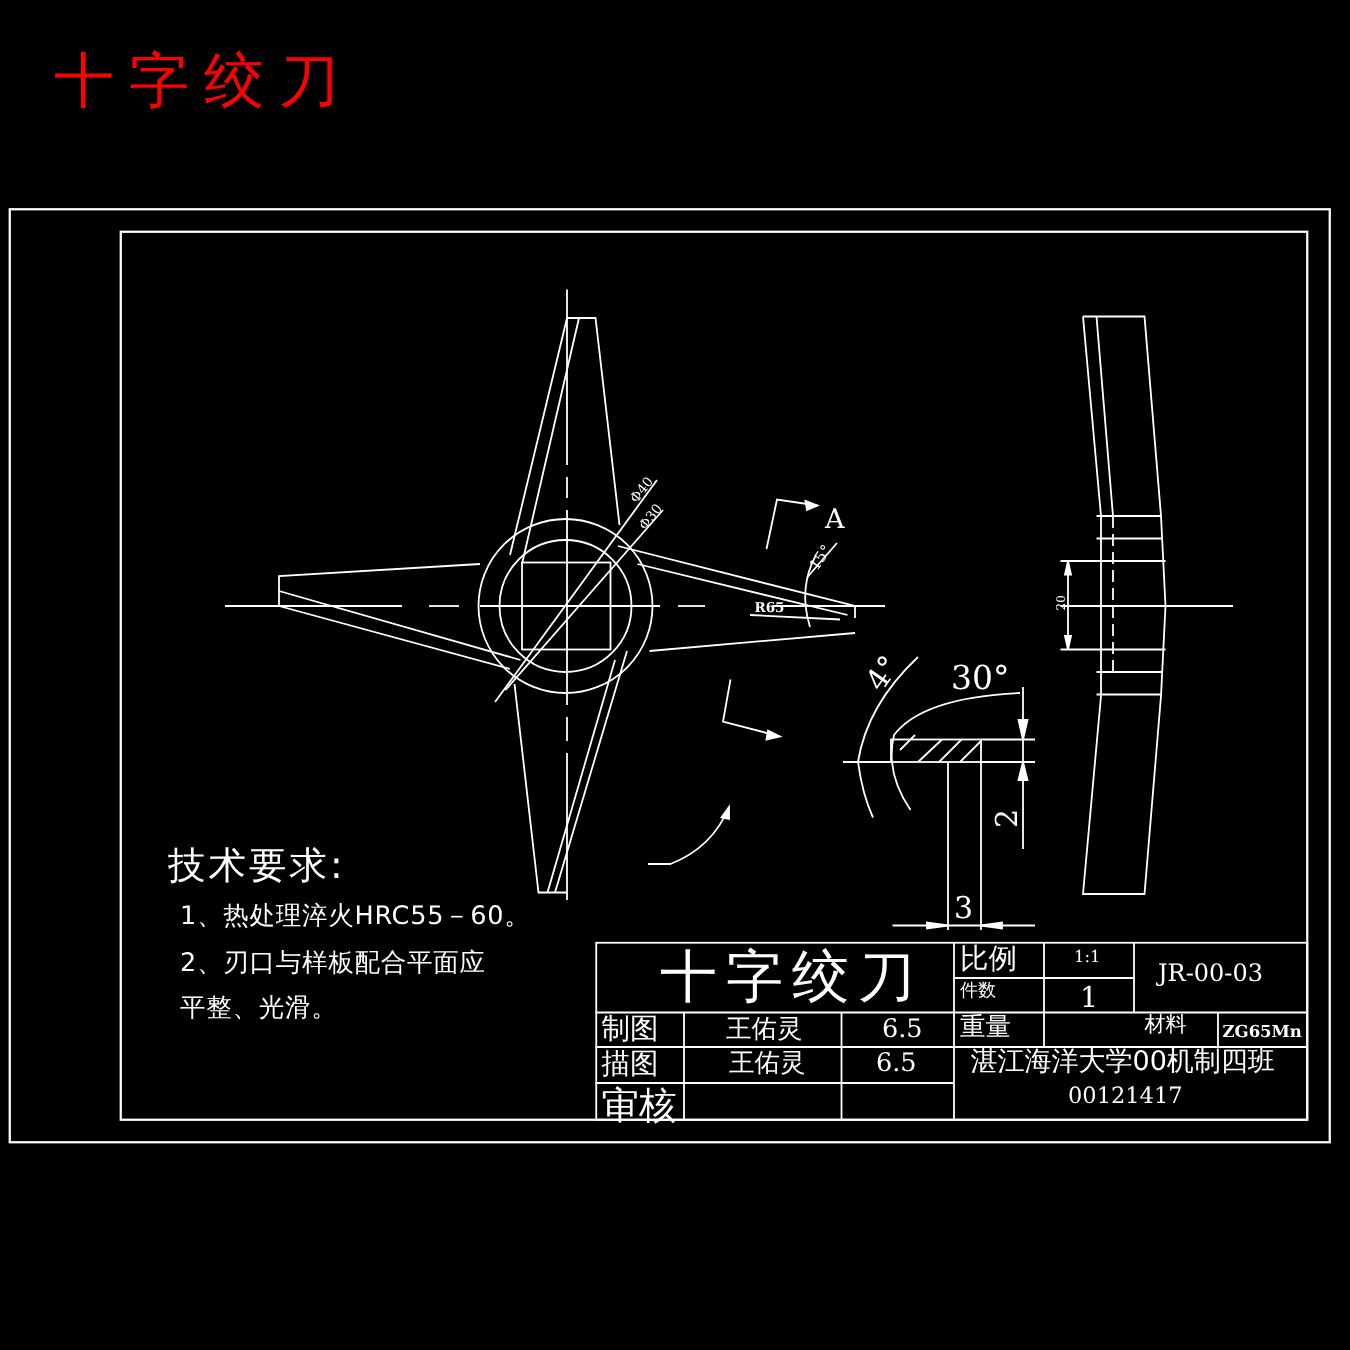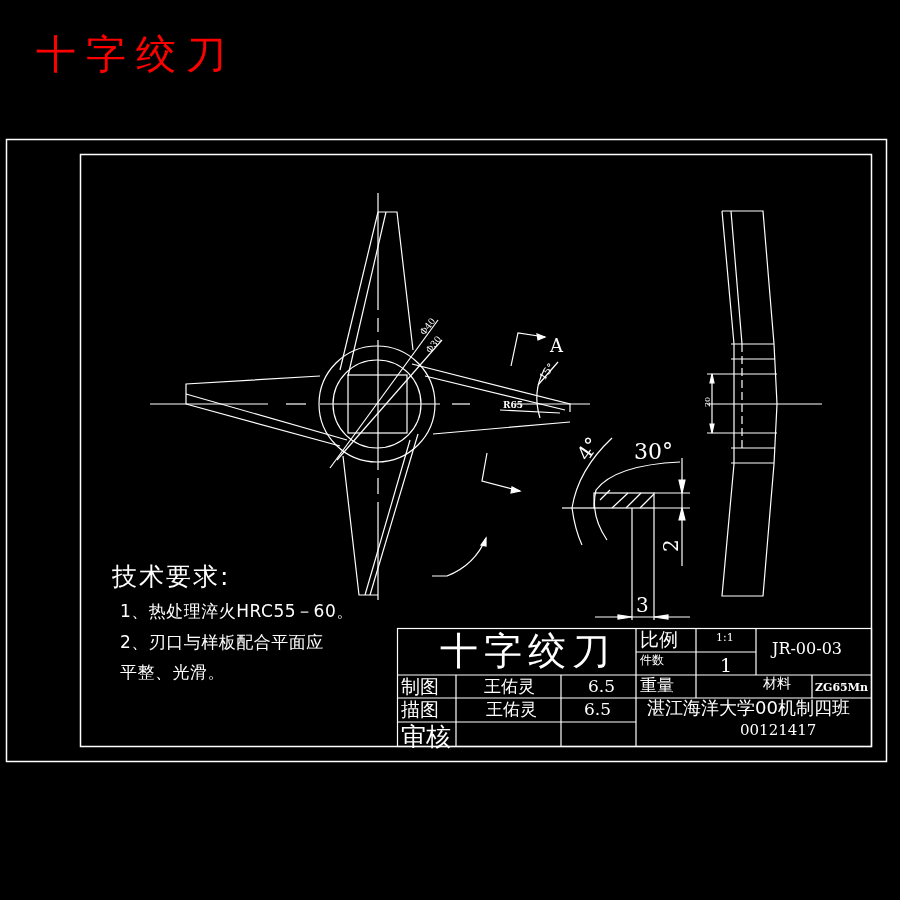--- a/index.html
+++ b/index.html
@@ -162,13 +162,13 @@
 <div class="tb" style="left:640px; top:677px; font-size:17px;">重量</div>
 <div class="tb" style="left:763px; top:676px; font-size:14px;">材料</div>
 <div class="tb" style="left:815px; top:682px; font-size:11px; font-family:'DejaVu Serif',serif; font-weight:bold;">ZG65Mn</div>
 
 <div class="tb" style="left:401px; top:700px; font-size:19px;">描图</div>
 <div class="tb" style="left:486px; top:701px; font-size:17px;">王佑灵</div>
 <div class="tb" style="left:584px; top:701px; font-size:17px; font-family:'DejaVu Serif',serif;">6.5</div>
 <div class="tb" style="left:647px; top:699px; font-size:18px;">湛江海洋大学00机制四班</div>
 
 <div class="tb" style="left:401px; top:724px; font-size:25px;">审核</div>
-<div class="tb" style="left:712px; top:723px; font-size:15px; font-family:'DejaVu Serif',serif;margin-left:28px;">00121417</div>
+<div class="tb" style="left:712px; top:723px; font-size:15px; font-family:'DejaVu Serif',serif;">00121417</div>
 
 </body></html>

